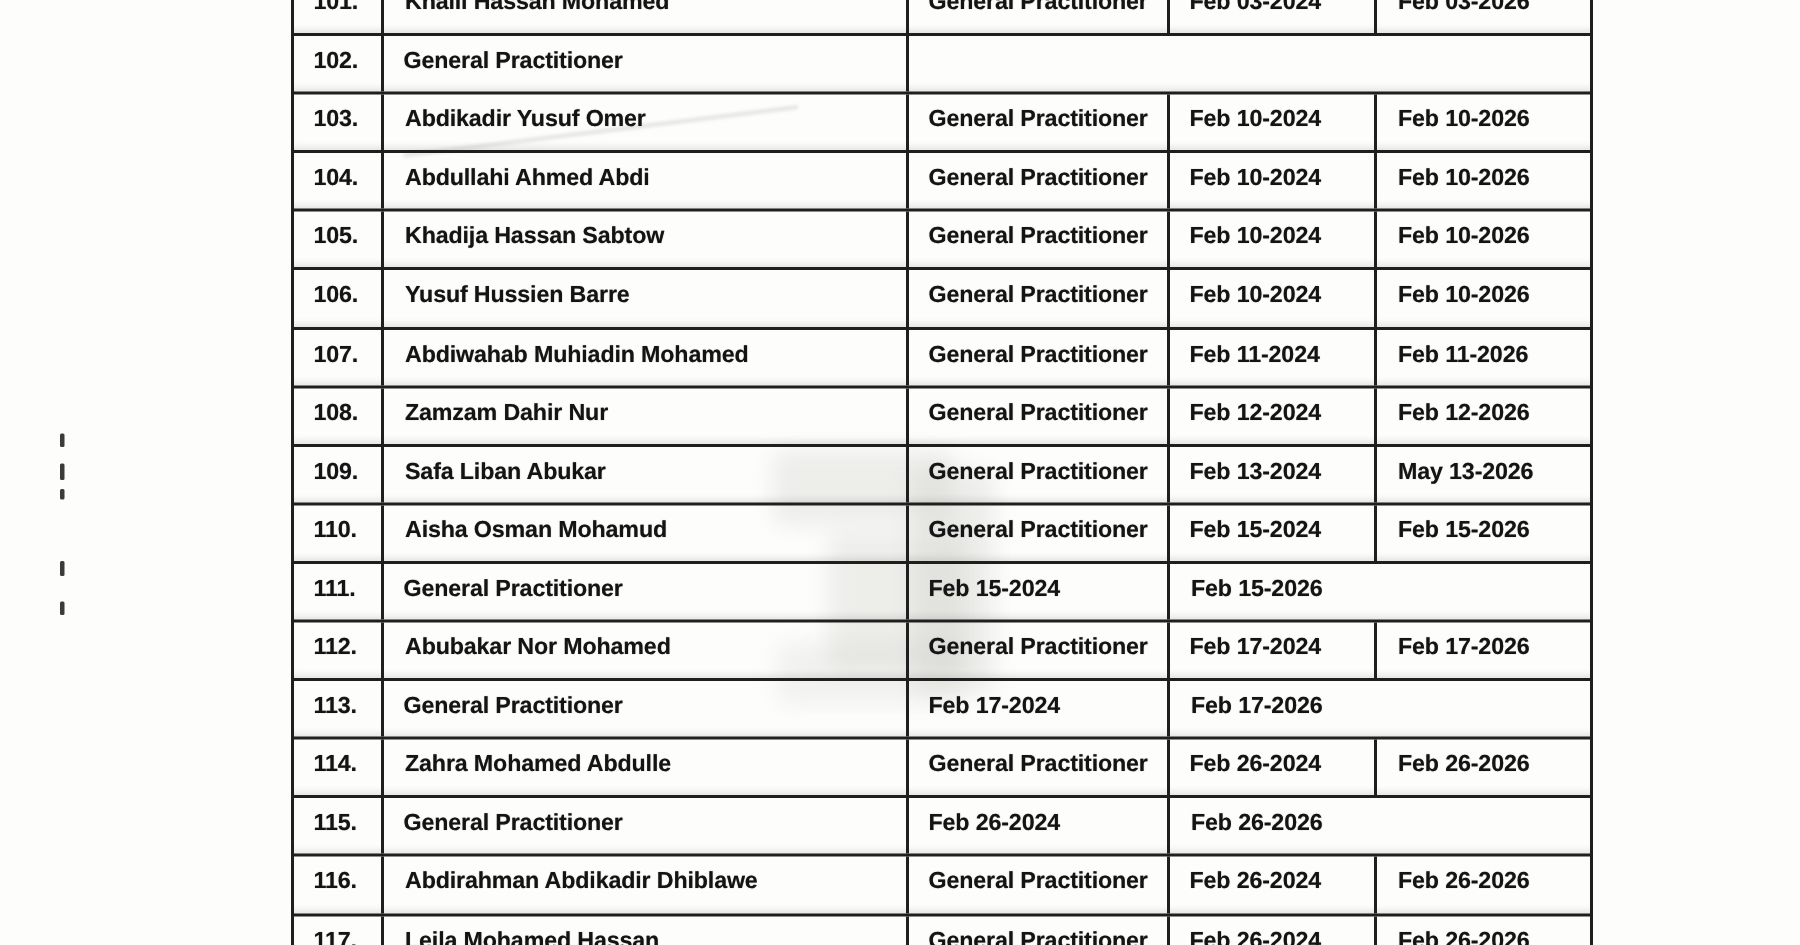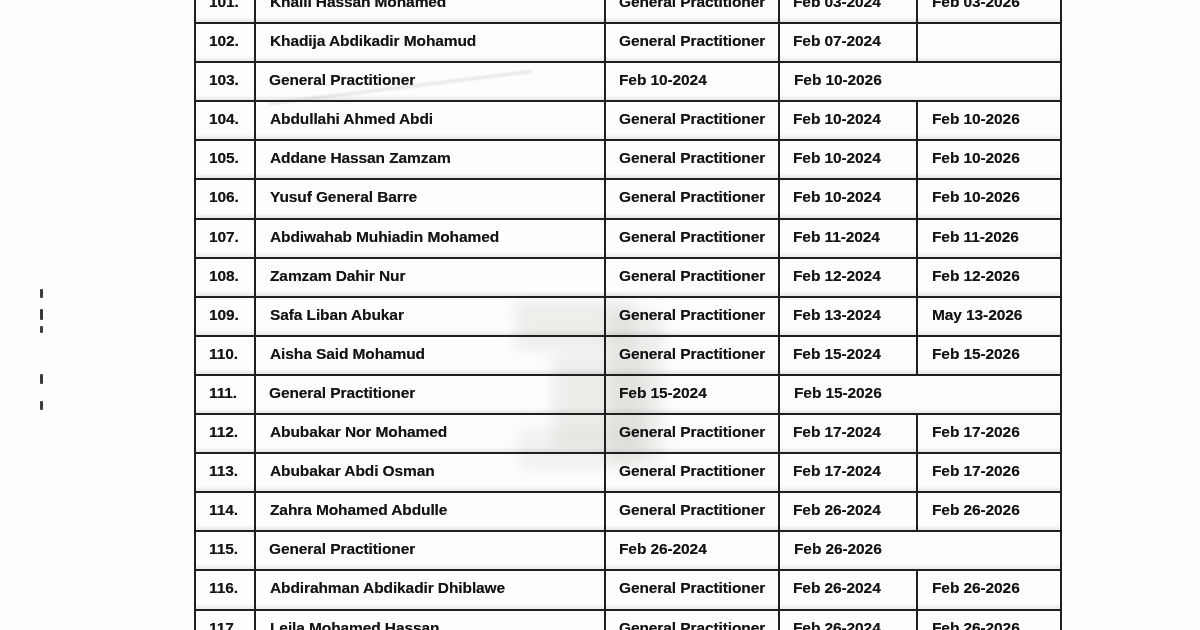--- a/index.html
+++ b/index.html
@@ -113,47 +113,46 @@
   <div class="reg-table" id="reg-table">
       <div class="row">
         <div class="cell num">101.</div>
         <div class="cell name">Khalil Hassan Mohamed</div>
         <div class="cell title">General Practitioner</div>
         <div class="cell date-from">Feb 03-2024</div>
         <div class="cell date-to">Feb 03-2026</div>
       </div>
       <div class="row">
         <div class="cell num">102.</div>
-        <div class="cell name">Khadija Abdikadir Mohamud</div>
-        <div class="cell title">General Practitioner</div>
-        <div class="cell date-from">Feb 07-2024</div>
+        <div class="cell title">General Practitioner</div>
       </div>
       <div class="row">
         <div class="cell num">103.</div>
+        <div class="cell name">Abdikadir Yusuf Omer</div>
         <div class="cell title">General Practitioner</div>
         <div class="cell date-from">Feb 10-2024</div>
         <div class="cell date-to">Feb 10-2026</div>
       </div>
       <div class="row">
         <div class="cell num">104.</div>
         <div class="cell name">Abdullahi Ahmed Abdi</div>
         <div class="cell title">General Practitioner</div>
         <div class="cell date-from">Feb 10-2024</div>
         <div class="cell date-to">Feb 10-2026</div>
       </div>
       <div class="row">
         <div class="cell num">105.</div>
-        <div class="cell name">Addane Hassan Zamzam</div>
+        <div class="cell name">Khadija Hassan Sabtow</div>
         <div class="cell title">General Practitioner</div>
         <div class="cell date-from">Feb 10-2024</div>
         <div class="cell date-to">Feb 10-2026</div>
       </div>
       <div class="row">
         <div class="cell num">106.</div>
-        <div class="cell name">Yusuf General Barre</div>
+        <div class="cell name">Yusuf Hussien Barre</div>
         <div class="cell title">General Practitioner</div>
         <div class="cell date-from">Feb 10-2024</div>
         <div class="cell date-to">Feb 10-2026</div>
       </div>
       <div class="row">
         <div class="cell num">107.</div>
         <div class="cell name">Abdiwahab Muhiadin Mohamed</div>
         <div class="cell title">General Practitioner</div>
         <div class="cell date-from">Feb 11-2024</div>
         <div class="cell date-to">Feb 11-2026</div>
@@ -167,41 +166,40 @@
       </div>
       <div class="row">
         <div class="cell num">109.</div>
         <div class="cell name">Safa Liban Abukar</div>
         <div class="cell title">General Practitioner</div>
         <div class="cell date-from">Feb 13-2024</div>
         <div class="cell date-to">May 13-2026</div>
       </div>
       <div class="row">
         <div class="cell num">110.</div>
-        <div class="cell name">Aisha Said Mohamud</div>
+        <div class="cell name">Aisha Osman Mohamud</div>
         <div class="cell title">General Practitioner</div>
         <div class="cell date-from">Feb 15-2024</div>
         <div class="cell date-to">Feb 15-2026</div>
       </div>
       <div class="row">
         <div class="cell num">111.</div>
         <div class="cell title">General Practitioner</div>
         <div class="cell date-from">Feb 15-2024</div>
         <div class="cell date-to">Feb 15-2026</div>
       </div>
       <div class="row">
         <div class="cell num">112.</div>
         <div class="cell name">Abubakar Nor Mohamed</div>
         <div class="cell title">General Practitioner</div>
         <div class="cell date-from">Feb 17-2024</div>
         <div class="cell date-to">Feb 17-2026</div>
       </div>
       <div class="row">
         <div class="cell num">113.</div>
-        <div class="cell name">Abubakar Abdi Osman</div>
         <div class="cell title">General Practitioner</div>
         <div class="cell date-from">Feb 17-2024</div>
         <div class="cell date-to">Feb 17-2026</div>
       </div>
       <div class="row">
         <div class="cell num">114.</div>
         <div class="cell name">Zahra Mohamed Abdulle</div>
         <div class="cell title">General Practitioner</div>
         <div class="cell date-from">Feb 26-2024</div>
         <div class="cell date-to">Feb 26-2026</div>

